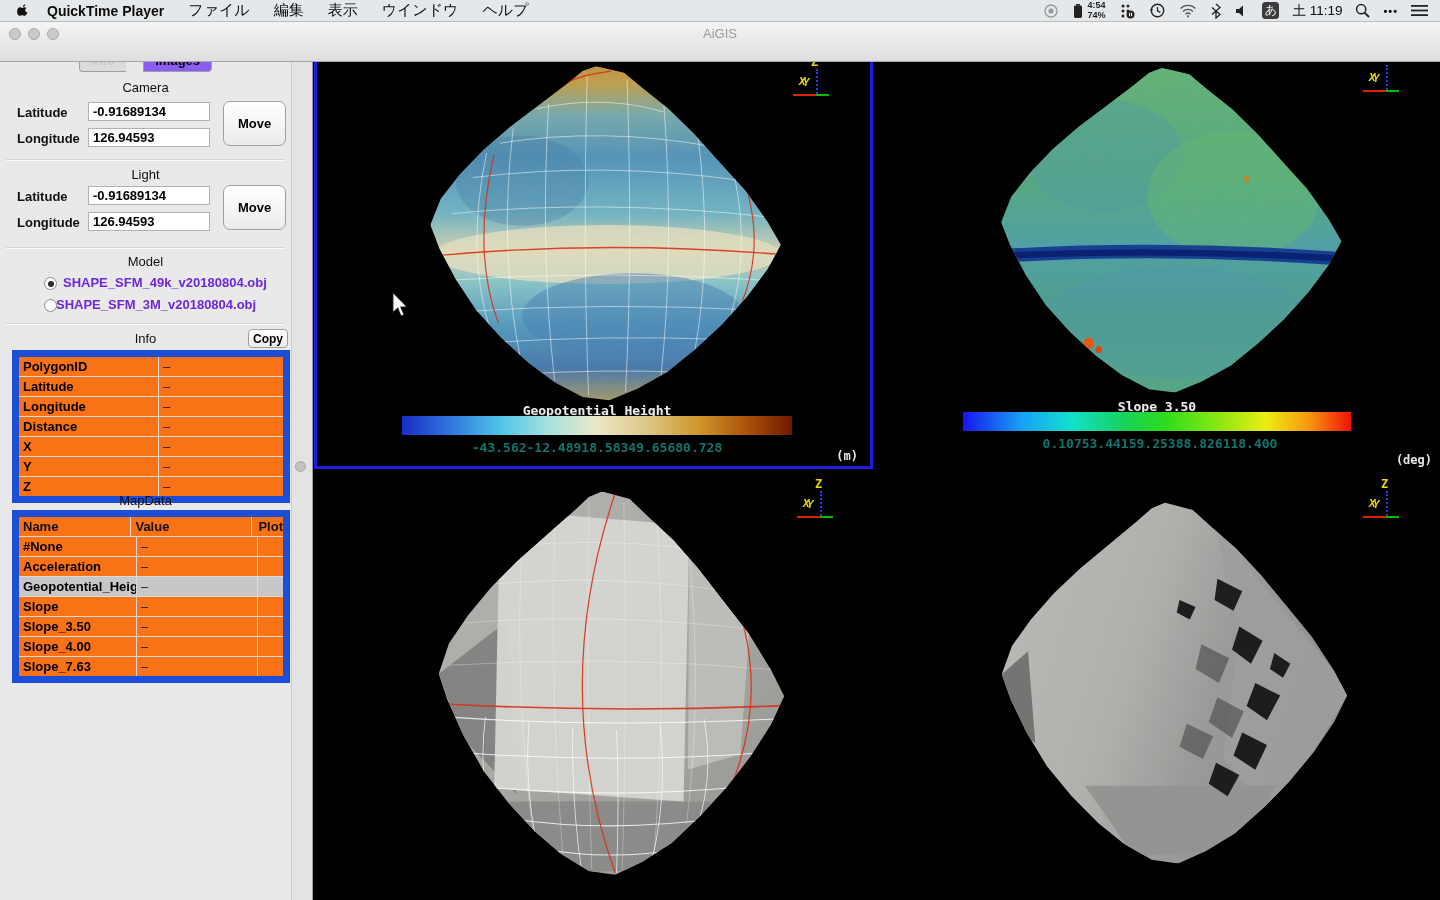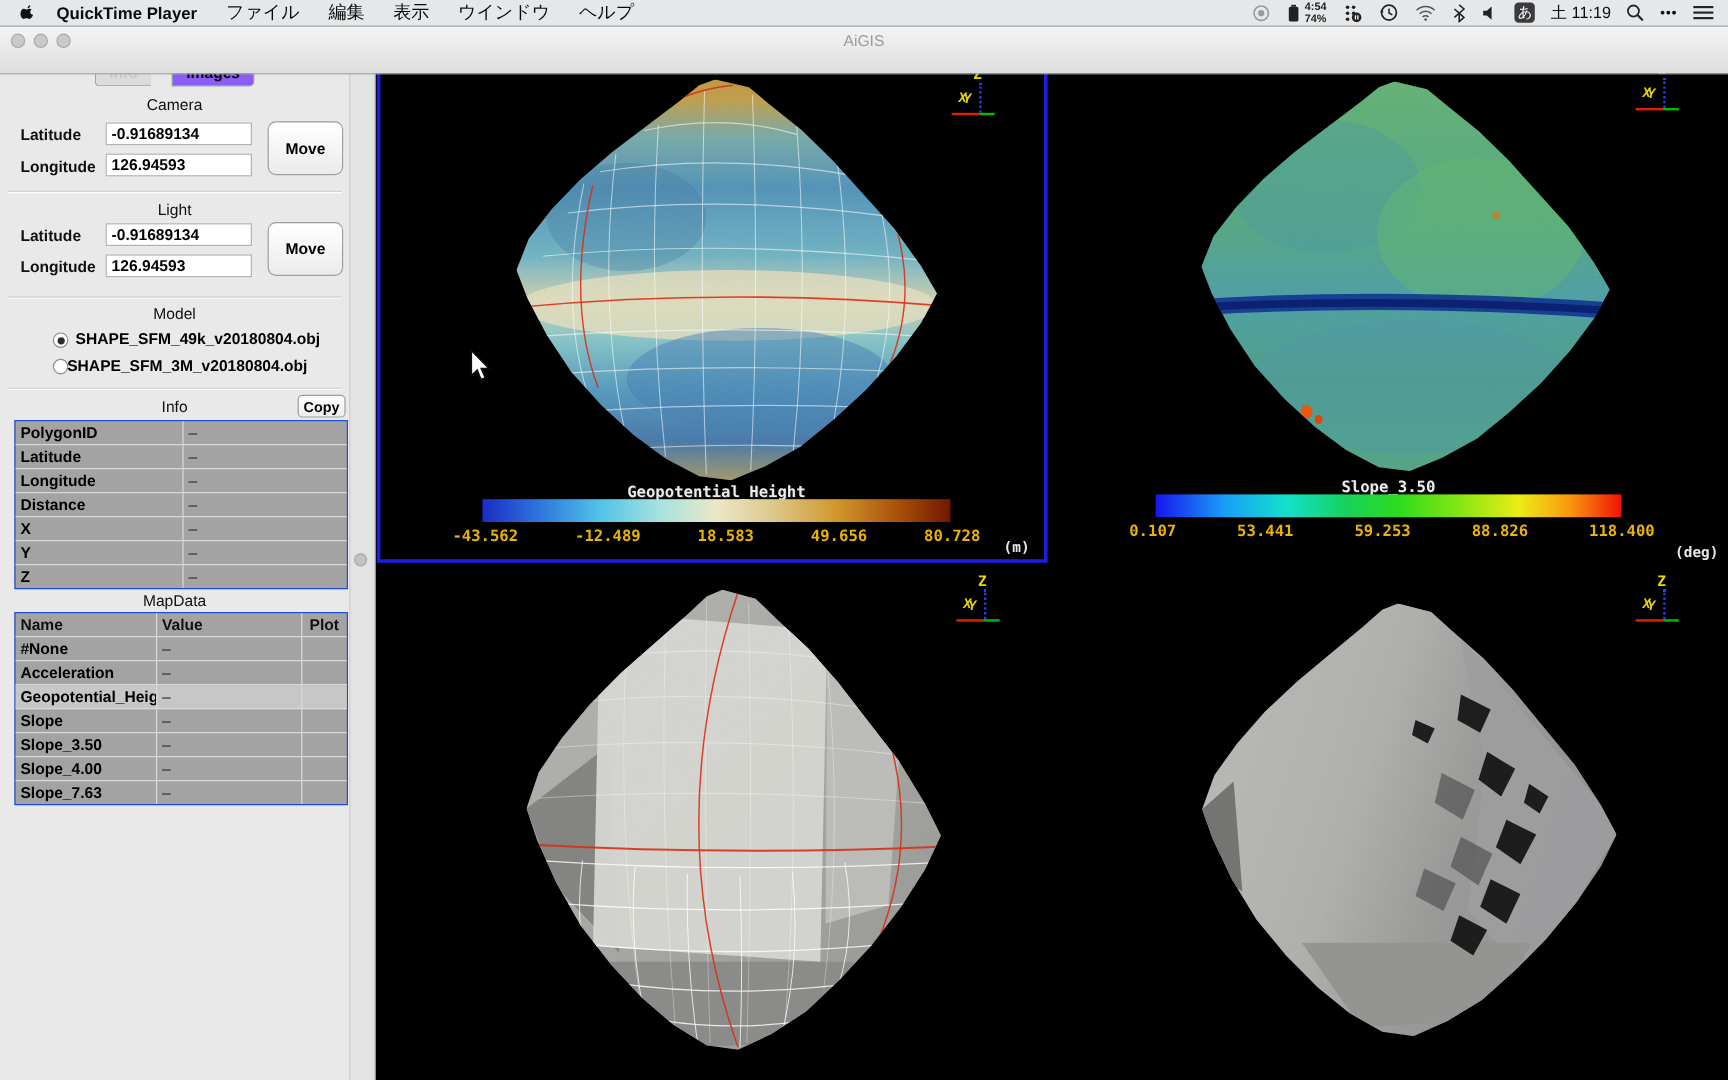--- a/index.html
+++ b/index.html
@@ -40,22 +40,22 @@
   .flabel{position:absolute;left:17px;font-size:13px;font-weight:700;color:#101010;}
   .entry{position:absolute;left:88px;width:112px;height:15px;background:#fff;border:1px solid #b2b2b2;
          font:700 13px "Liberation Sans","DejaVu Sans",sans-serif;padding:1px 4px;color:#000;}
   .btn-move{position:absolute;left:223px;width:63px;height:45px;background:linear-gradient(#ffffff,#ebebeb);
             border:1px solid #9f9f9f;border-radius:7px;font:700 13px "Liberation Sans",sans-serif;color:#000;}
   .btn-copy{position:absolute;left:248px;width:40px;height:19px;background:linear-gradient(#ffffff,#ededed);
             border:1px solid #9f9f9f;border-radius:4px;font:700 12px "Liberation Sans",sans-serif;color:#000;padding:0;}
   .sep{position:absolute;left:6px;width:279px;height:1px;background:#d3d3d3;box-shadow:0 1px 0 #fbfbfb;}
   .radio{position:absolute;width:13px;height:13px;border-radius:50%;background:#fff;border:1px solid #8c8c8c;box-sizing:border-box;}
   .radio.on::after{content:"";position:absolute;left:2.5px;top:2.5px;width:6px;height:6px;border-radius:50%;background:#2b2b2b;}
-  .rlabel{position:absolute;font-size:13px;font-weight:700;color:#000000;}
-  .tbl{position:absolute;left:12px;width:278px;background:#a3a3a3;border:1px solid #1d4ed8;box-sizing:border-box;}
+  .rlabel{position:absolute;font-size:13px;font-weight:700;color:#6d28d9;}
+  .tbl{position:absolute;left:12px;width:278px;background:#f97316;border:7px solid #1d4ed8;box-sizing:border-box;}
   .trow{display:flex;height:19px;border-bottom:1px solid #dadada;font-size:13px;align-items:center;}
   .trow:last-child{border-bottom:none;}
   .trow.sel{background:#c7c7c7;}
   .c-name{width:140px;padding-left:4px;font-weight:700;border-right:1px solid #dadada;box-sizing:border-box;line-height:19px;height:19px;overflow:hidden;}
   .c-val{flex:1;padding-left:4px;color:#222;}
   .md .c-name{width:118px;}
   .md .c-val{width:121px;flex:none;border-right:1px solid #dadada;box-sizing:border-box;height:19px;line-height:19px;}
   .md .c-plot{flex:1;}
   .thead .c-name,.thead .c-val,.thead .c-plot{font-weight:700;color:#111;}
   
@@ -63,22 +63,22 @@
   .q{position:absolute;overflow:hidden;background:#000;}
   .q-tl{left:1px;top:1px;width:559px;height:422px;border:3px solid #1d1de0;box-sizing:border-box;}
   .q-tr{left:562px;top:0;width:565px;height:424px;}
   .q-bl{left:0;top:426px;width:561px;height:428px;}
   .q-br{left:562px;top:426px;width:565px;height:428px;}
   .vlabel{position:absolute;text-align:center;font:700 13px "DejaVu Sans Mono","Liberation Mono",monospace;
           color:#ececec;text-shadow:1px 1px 0 #1a1a1a;}
   .cbar{position:absolute;height:19px;}
   .cbar-tl{background:linear-gradient(to right,#1a2cc6 0%,#2f74dc 12%,#4fc3e8 25%,#a8e2de 38%,#ece7c8 50%,#ddc98b 62%,#d0962c 76%,#a84f0a 89%,#701800 100%);}
   .cbar-tr{background:linear-gradient(to right,#1616ee 0%,#18a0f6 15%,#14e0cc 28%,#16d25c 41%,#2cdc1c 52%,#8ce614 66%,#ecec14 78%,#f89810 89%,#f01404 100%);}
-  .ticks{position:absolute;display:flex;justify-content:space-between;
-         font:700 13px "DejaVu Sans Mono","Liberation Mono",monospace;color:#eab308;}
+  .ticks{position:absolute;display:flex;justify-content:center;
+         font:700 13px "DejaVu Sans Mono","Liberation Mono",monospace;color:#0f766e;}
   .unit{position:absolute;font:700 12px "DejaVu Sans Mono","Liberation Mono",monospace;color:#e8e8e8;}
   .triad{position:absolute;top:8px;right:38px;width:42px;height:44px;font-family:"DejaVu Sans Mono",monospace;}
   .t-z{position:absolute;top:-3px;left:21px;color:#e8d800;font-size:12px;font-weight:700;}
   .t-zline{position:absolute;left:26px;top:11px;height:25px;width:0;border-left:2px dotted #2b3bf0;}
   .t-xline{position:absolute;left:3px;top:36px;width:23px;height:2px;background:#dd2200;}
   .t-yline{position:absolute;left:26px;top:36px;width:13px;height:2px;background:#00bb00;}
   .t-xy{position:absolute;left:9px;top:17px;width:18px;height:14px;}
   .t-x,.t-y{position:absolute;color:#e8d800;font-size:11px;font-weight:700;}
   .t-x{left:0;top:0;} .t-y{left:4px;top:1px;}
   .cursor{position:absolute;left:78px;top:246px;z-index:30;}

